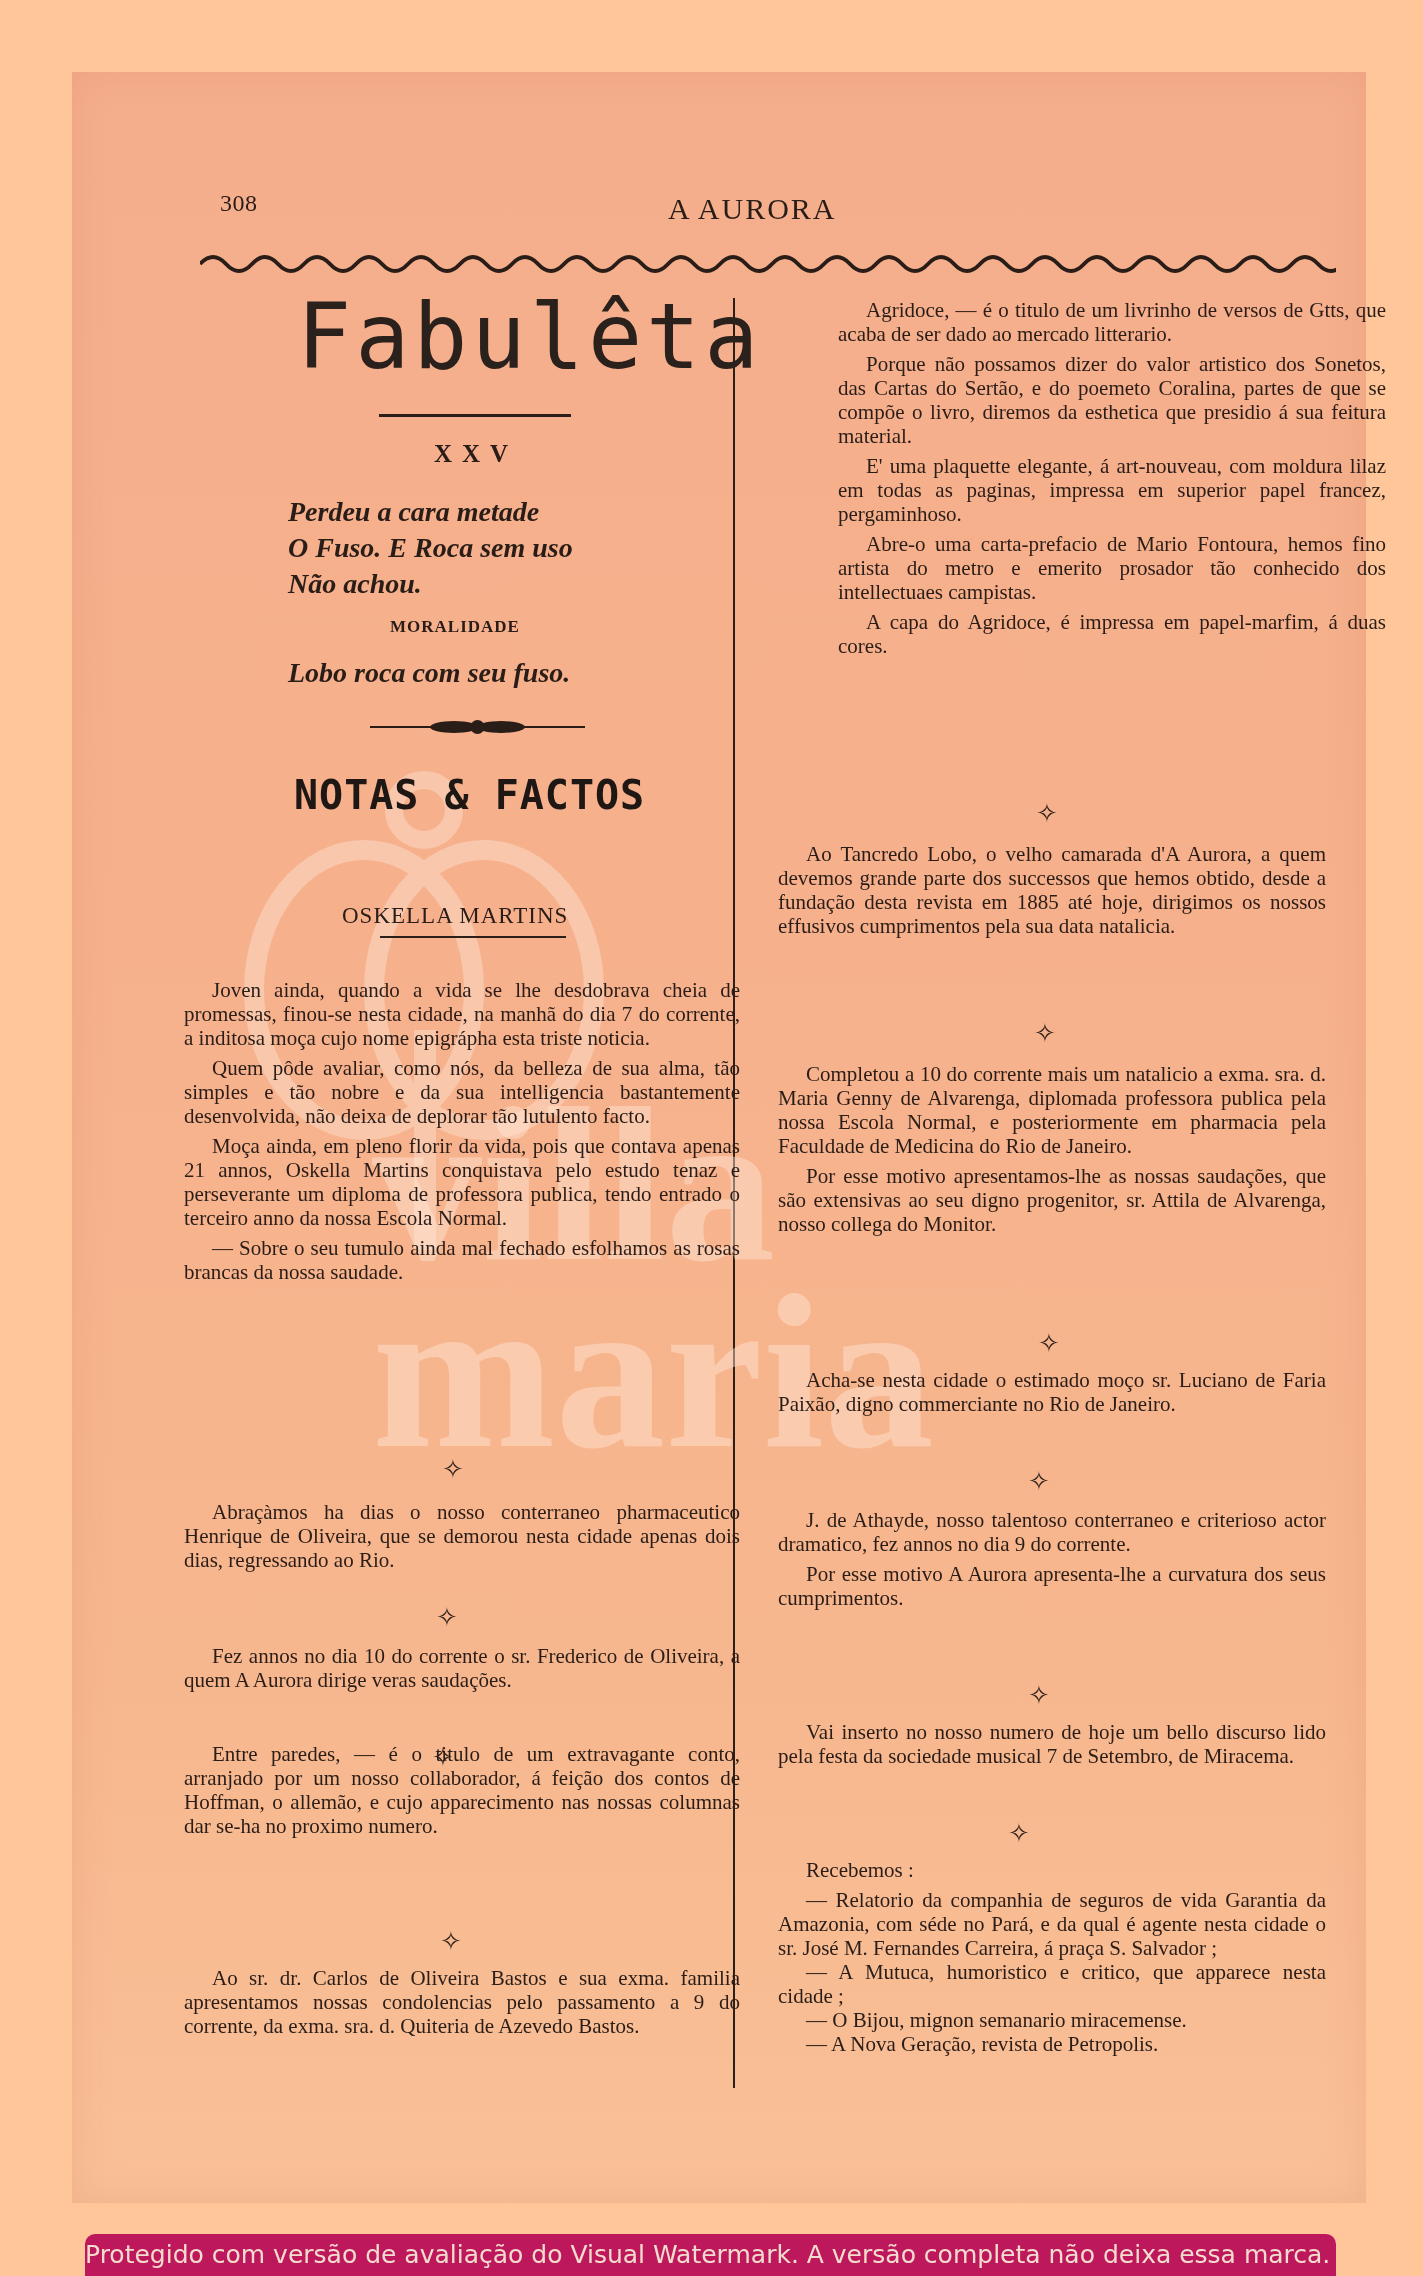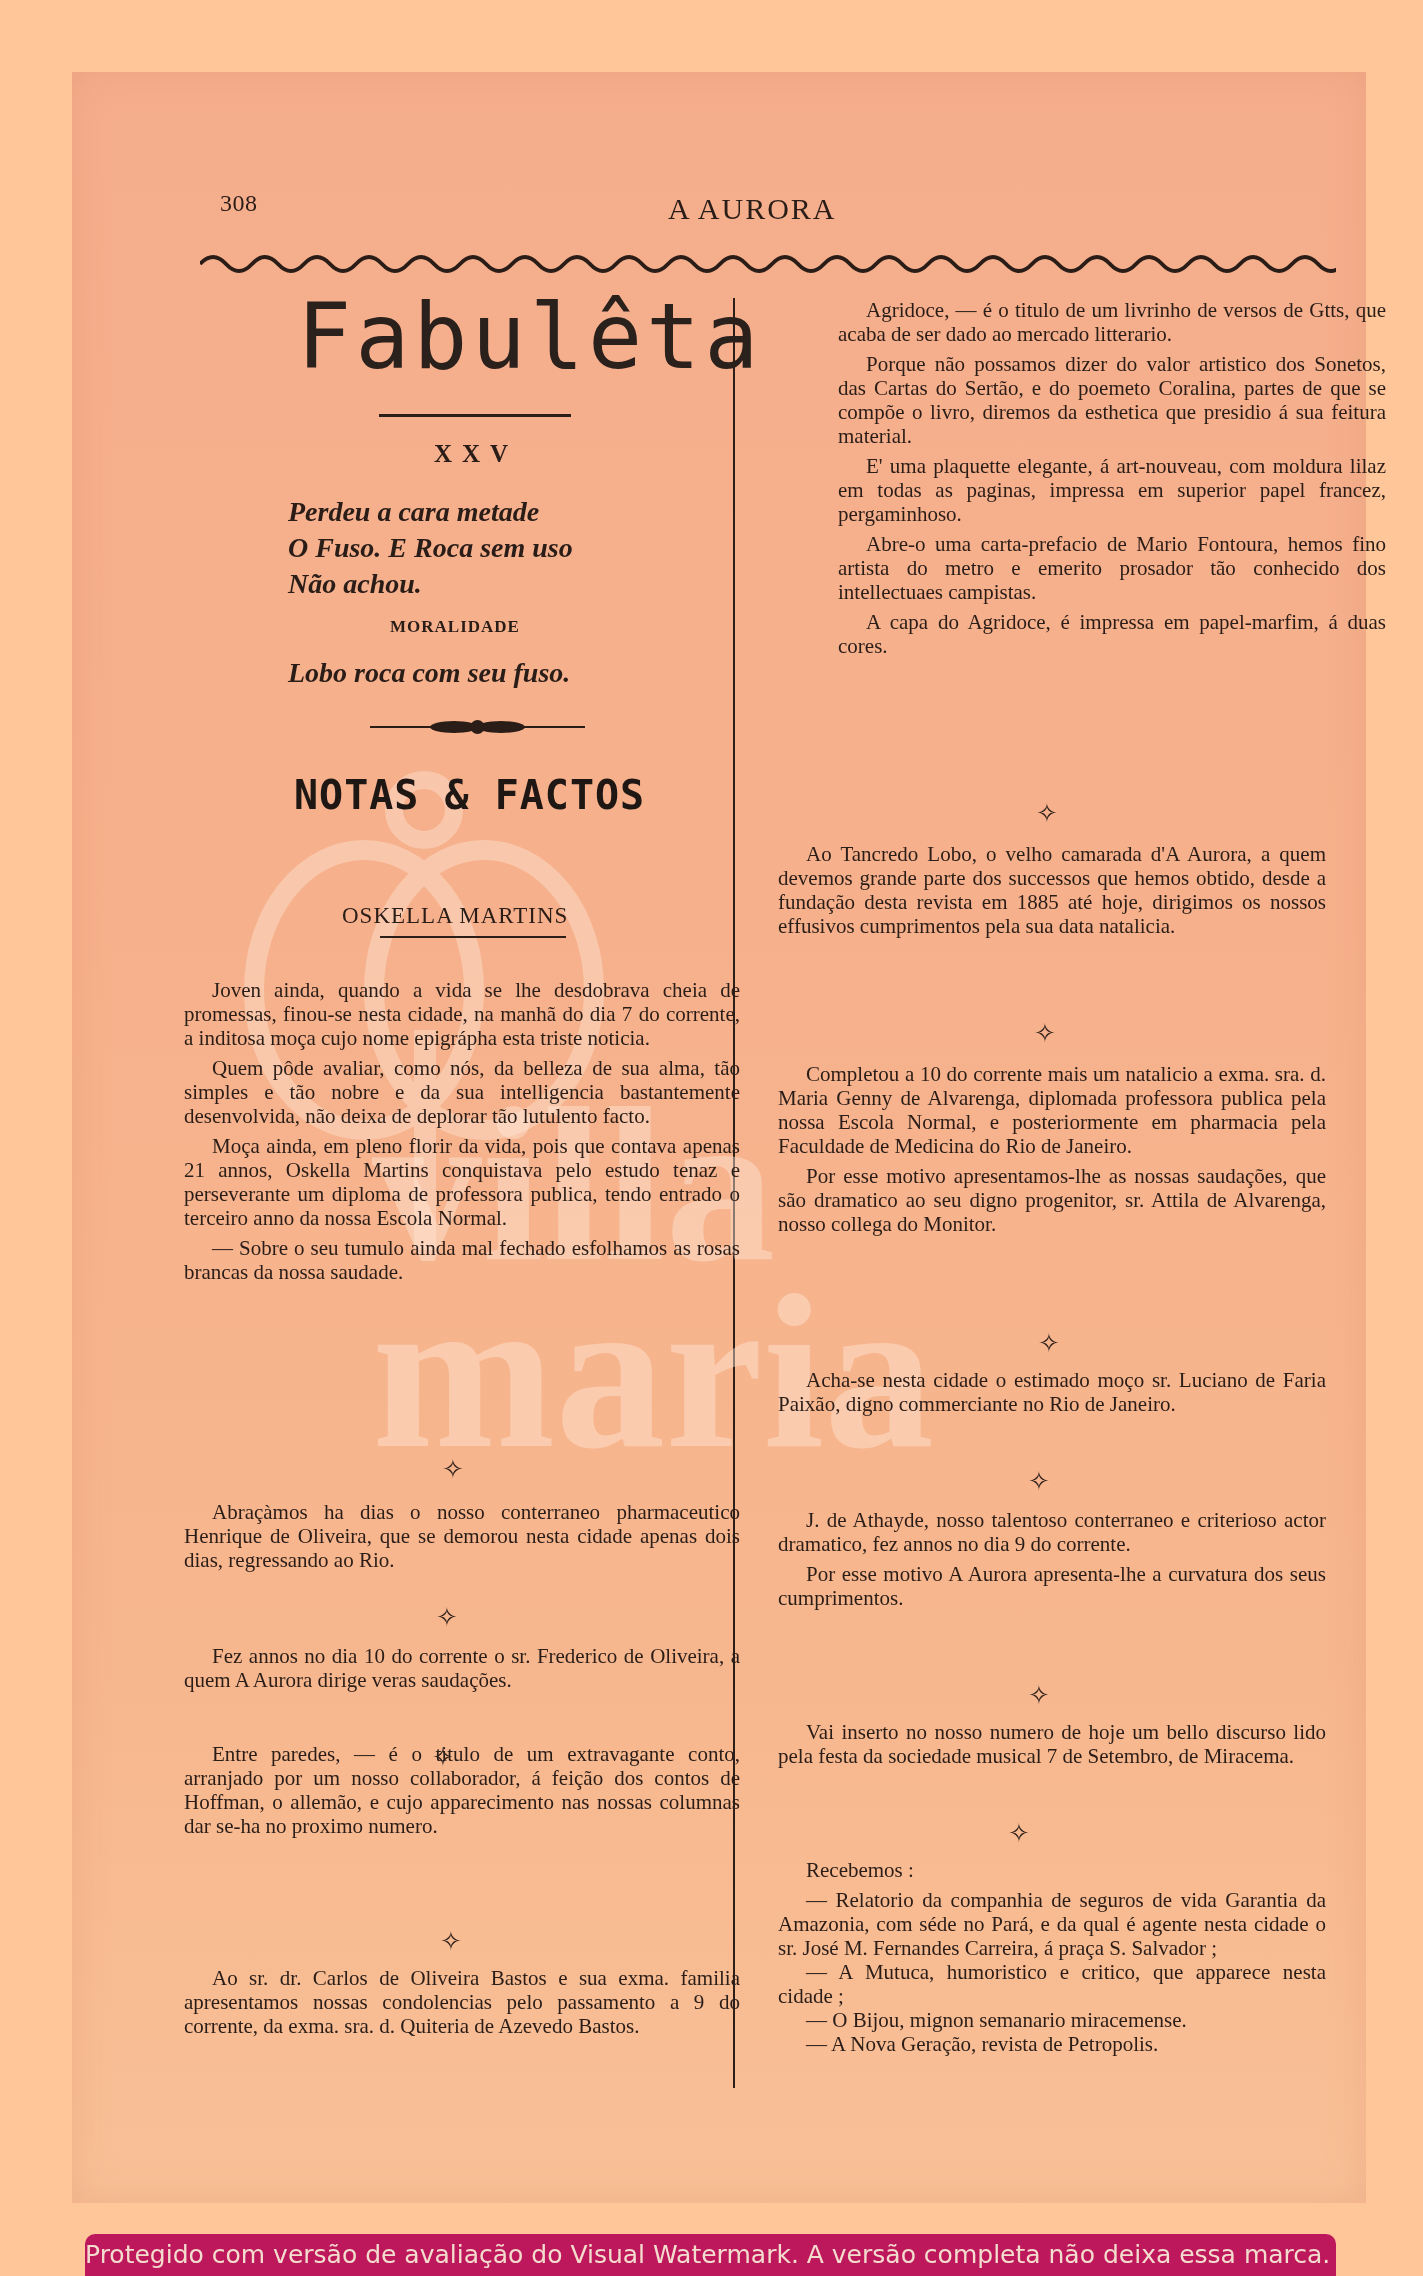--- a/index.html
+++ b/index.html
@@ -132,21 +132,21 @@
     <p>Abre-o uma carta-prefacio de Mario Fontoura, hemos fino artista do metro e emerito prosador tão conhecido dos intellectuaes campistas.</p>
     <p>A capa do Agridoce, é impressa em papel-marfim, á duas cores.</p>
   </div>
   <div class="star" style="left:964px;top:726px;">✧</div>
   <div class="block right-block" style="left:706px;top:770px;width:548px;">
     <p>Ao Tancredo Lobo, o velho camarada d'A Aurora, a quem devemos grande parte dos successos que hemos obtido, desde a fundação desta revista em 1885 até hoje, dirigimos os nossos effusivos cumprimentos pela sua data natalicia.</p>
   </div>
   <div class="star" style="left:962px;top:946px;">✧</div>
   <div class="block right-block" style="left:706px;top:990px;width:548px;">
     <p>Completou a 10 do corrente mais um natalicio a exma. sra. d. Maria Genny de Alvarenga, diplomada professora publica pela nossa Escola Normal, e posteriormente em pharmacia pela Faculdade de Medicina do Rio de Janeiro.</p>
-    <p>Por esse motivo apresentamos-lhe as nossas saudações, que são dramatico ao seu digno progenitor, sr. Attila de Alvarenga, nosso collega do Monitor.</p>
+    <p>Por esse motivo apresentamos-lhe as nossas saudações, que são extensivas ao seu digno progenitor, sr. Attila de Alvarenga, nosso collega do Monitor.</p>
   </div>
   <div class="star" style="left:966px;top:1256px;">✧</div>
   <div class="block right-block" style="left:706px;top:1296px;width:548px;">
     <p>Acha-se nesta cidade o estimado moço sr. Luciano de Faria Paixão, digno commerciante no Rio de Janeiro.</p>
   </div>
   <div class="star" style="left:956px;top:1394px;">✧</div>
   <div class="block right-block" style="left:706px;top:1436px;width:548px;">
     <p>J. de Athayde, nosso talentoso conterraneo e criterioso actor dramatico, fez annos no dia 9 do corrente.</p>
     <p>Por esse motivo A Aurora apresenta-lhe a curvatura dos seus cumprimentos.</p>
   </div>

